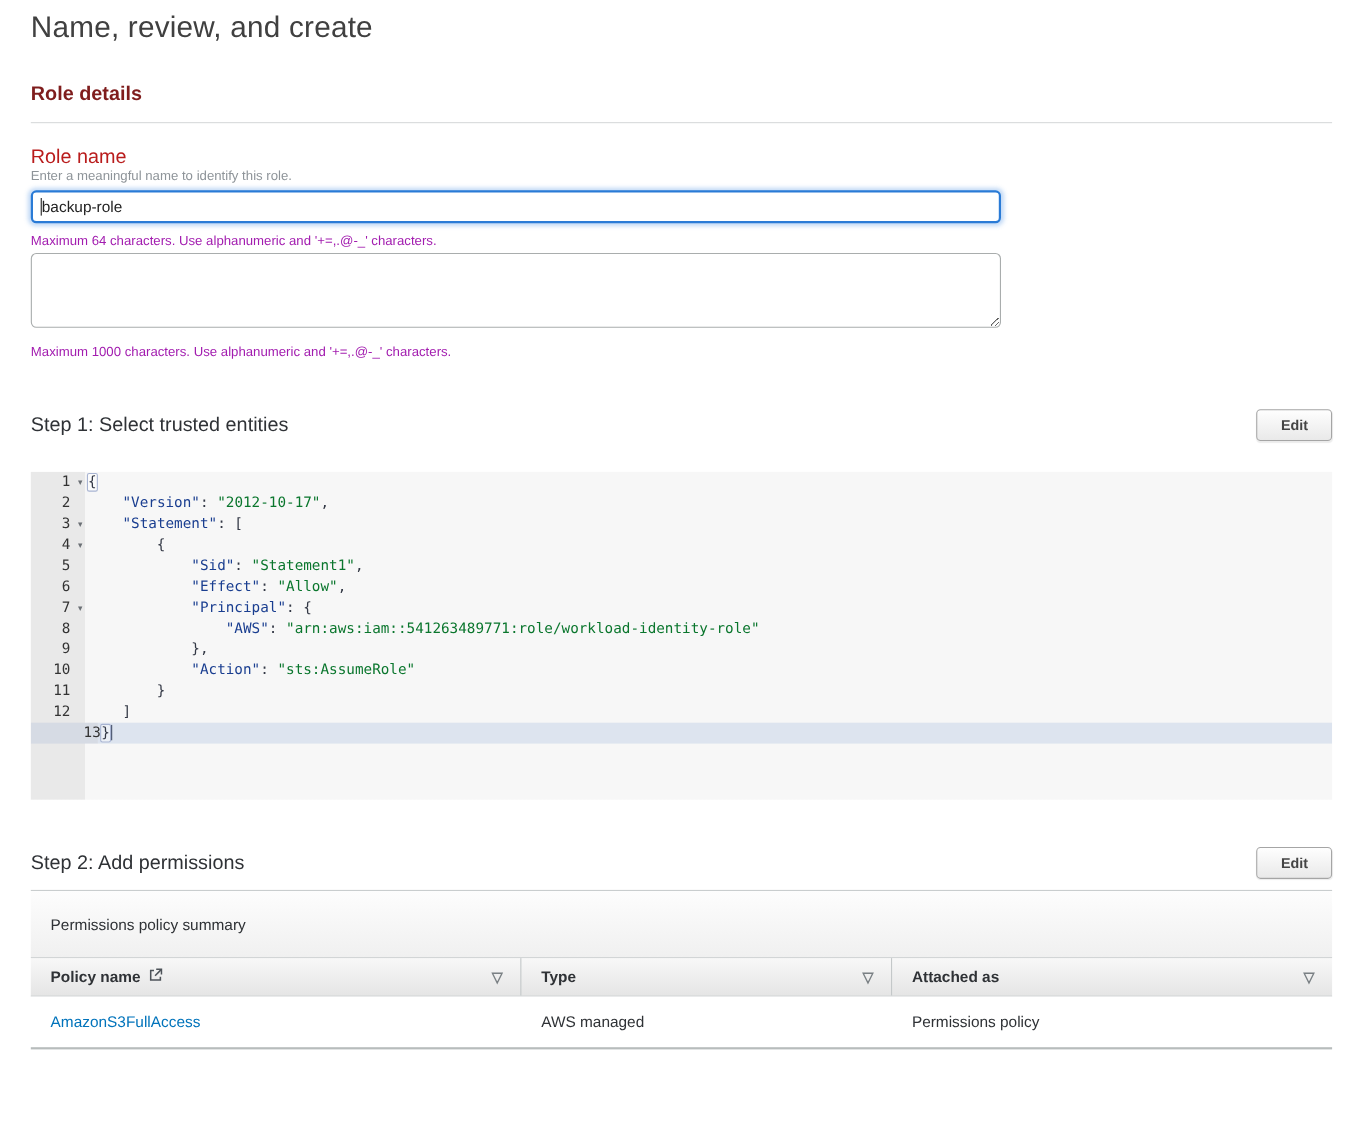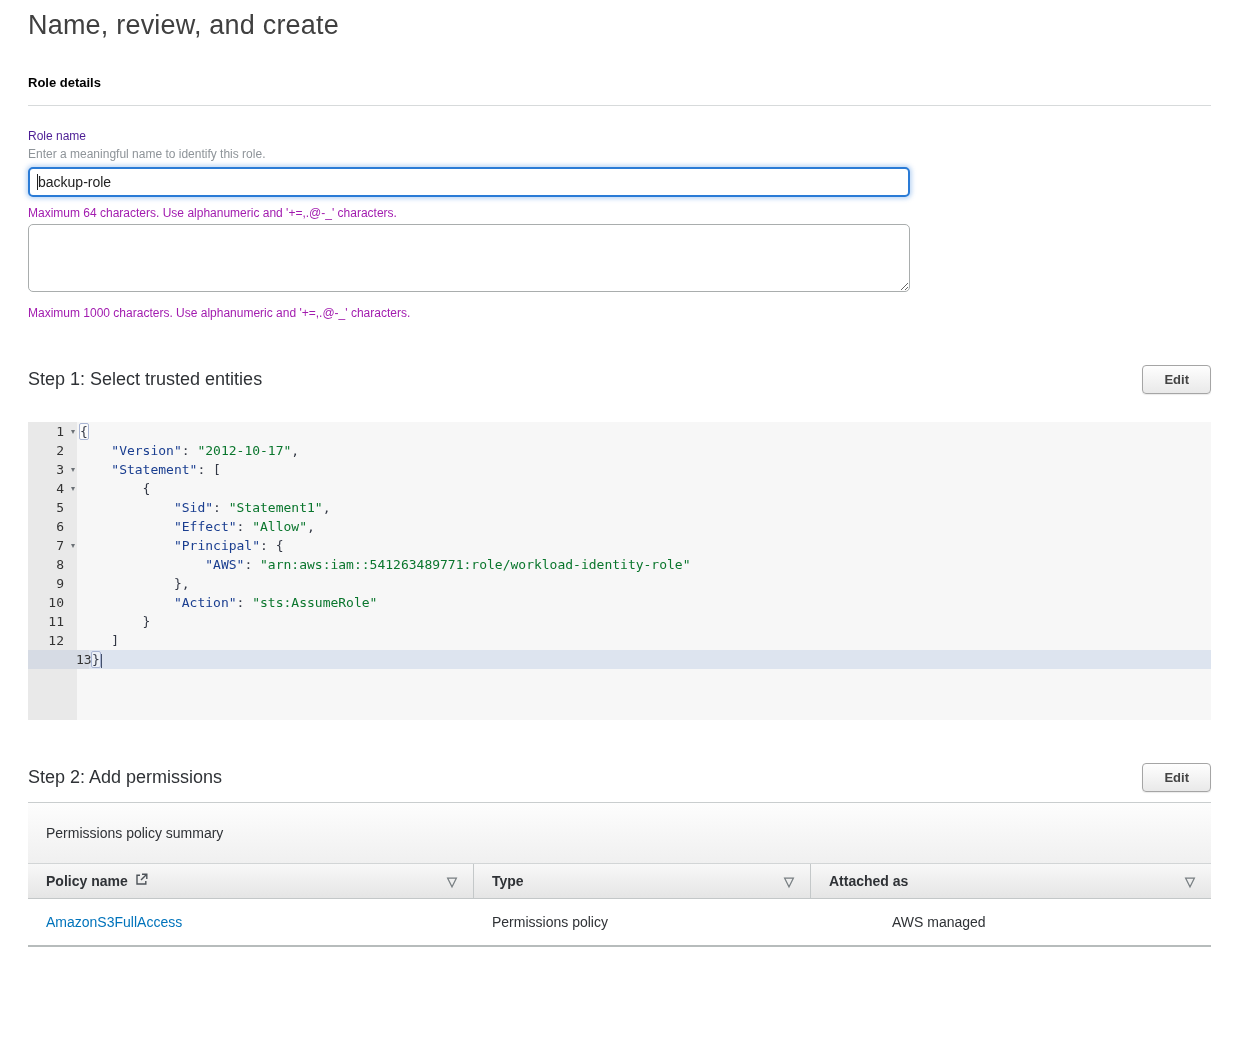--- a/index.html
+++ b/index.html
@@ -6,24 +6,24 @@
   html, body { background: #ffffff; }
   body {
     width: 1242px; height: 1037px;
     font-family: "Liberation Sans", sans-serif;
     color: #333; overflow: hidden;
   }
   .container { padding: 0 31px 0 28px; }
 
   .page-title { margin-top: 10px; font-size: 27px; font-weight: 400; color: #404040; letter-spacing: 0.2px; }
 
-  .h2 { margin-top: 34px; font-size: 13px; font-weight: 700; color: #000000; }
+  .h2 { margin-top: 34px; font-size: 18px; font-weight: 700; color: #7f1d1d; }
   .divider { margin-top: 15px; border-bottom: 1px solid #d7dadb; }
 
-  .field-label { margin-top: 21px; font-size: 12px; color: #4c1d95; line-height: 18px; }
+  .field-label { margin-top: 21px; font-size: 18px; color: #b91c1c; line-height: 18px; }
   .field-hint  { margin-top: 2px; font-size: 12px; color: #8e9499; line-height: 15px; }
   .field-constraint { margin-top: 9px; font-size: 12px; color: #a21caf; line-height: 14px; }
 
   .input-wrap { position: relative; margin-top: 5px; width: 882px; }
   .role-input {
     width: 882px; height: 30px;
     border: 2px solid #2a7bd6; border-radius: 5px;
     box-shadow: 0 0 4px 2px rgba(74,144,226,0.35);
     font-family: "Liberation Sans", sans-serif;
     font-size: 14px; color: #222; padding: 0 8px; outline: none;
@@ -206,18 +206,18 @@
       <div class="th col3">
         <span>Attached as</span>
         <span class="filter-tri">▽</span>
       </div>
     </div>
 
     <div class="tbl-row">
       <div class="td col1">
         <a class="link">AmazonS3FullAccess</a>
       </div>
+      <div class="td col2">AWS managed</div>
       <div class="td col3">Permissions policy</div>
-      <div class="td col2">AWS managed</div>
     </div>
   </div>
 
 </div>
 
 </body></html>

